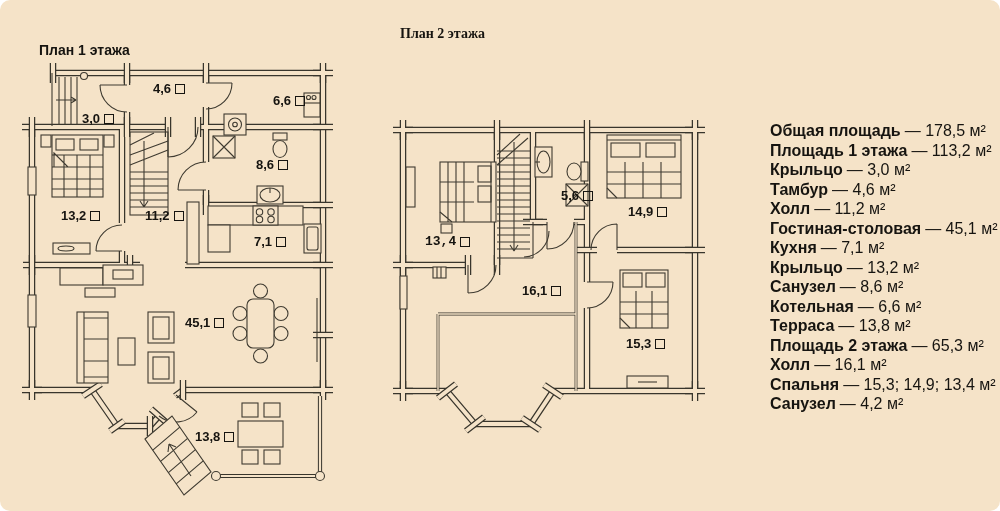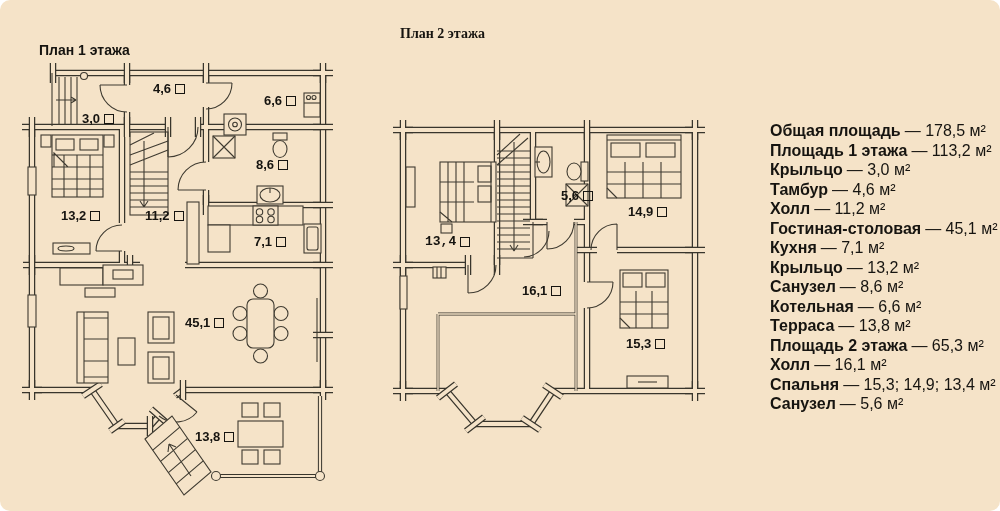--- a/index.html
+++ b/index.html
@@ -175,21 +175,21 @@
       </g>
     </svg>
     <div class="rl" style="left:62px;top:56px;">
         <span>3,0</span>
         <span class="sq"></span>
       </div>
     <div class="rl" style="left:133px;top:26px;">
         <span>4,6</span>
         <span class="sq"></span>
       </div>
-    <div class="rl" style="left:220px;top:38px;padding-left:24px;">
+    <div class="rl" style="left:229px;top:38px;padding-left:24px;">
         <span>6,6</span>
         <span class="sq"></span>
       </div>
     <div class="rl" style="left:236px;top:102px;">
         <span>8,6</span>
         <span class="sq"></span>
       </div>
     <div class="rl" style="left:41px;top:153px;">
         <span>13,2</span>
         <span class="sq"></span>
@@ -314,16 +314,16 @@
     <div class="lrow"><span class="ln">Холл</span><span class="lv">— 11,2 м²</span></div>
     <div class="lrow"><span class="ln">Гостиная-столовая</span><span class="lv">— 45,1 м²</span></div>
     <div class="lrow"><span class="ln">Кухня</span><span class="lv">— 7,1 м²</span></div>
     <div class="lrow"><span class="ln">Крыльцо</span><span class="lv">— 13,2 м²</span></div>
     <div class="lrow"><span class="ln">Санузел</span><span class="lv">— 8,6 м²</span></div>
     <div class="lrow"><span class="ln">Котельная</span><span class="lv">— 6,6 м²</span></div>
     <div class="lrow"><span class="ln">Терраса</span><span class="lv">— 13,8 м²</span></div>
     <div class="lrow"><span class="ln">Площадь 2 этажа</span><span class="lv">— 65,3 м²</span></div>
     <div class="lrow"><span class="ln">Холл</span><span class="lv">— 16,1 м²</span></div>
     <div class="lrow"><span class="ln">Спальня</span><span class="lv">— 15,3; 14,9; 13,4 м²</span></div>
-    <div class="lrow"><span class="ln">Санузел</span><span class="lv">— 5,6 м²</span></div>
+    <div class="lrow"><span class="ln">Санузел</span><span class="lv">— 4,2 м²</span></div>
   </div>
 
 </div>
 
 </body></html>

